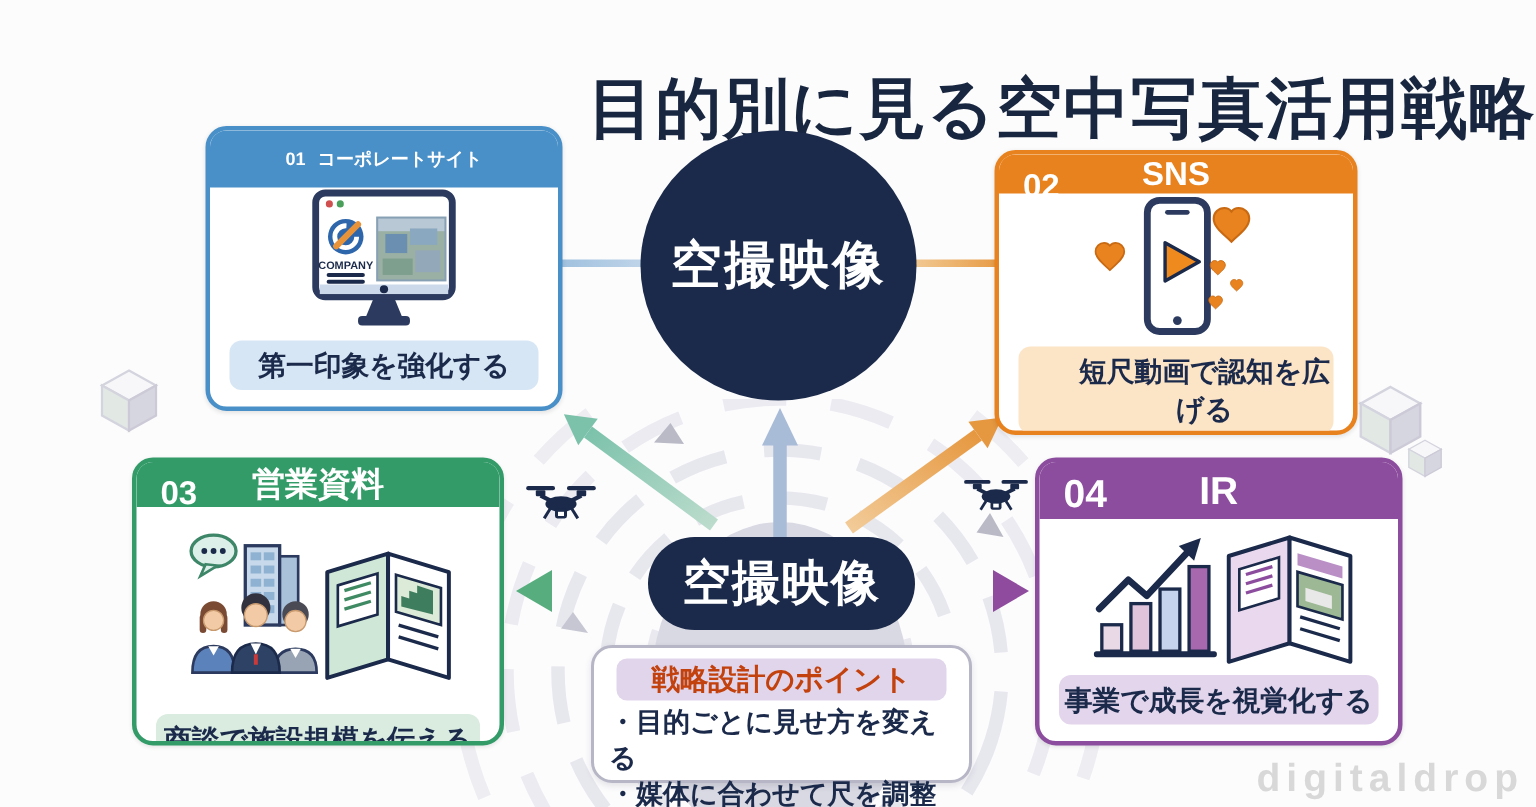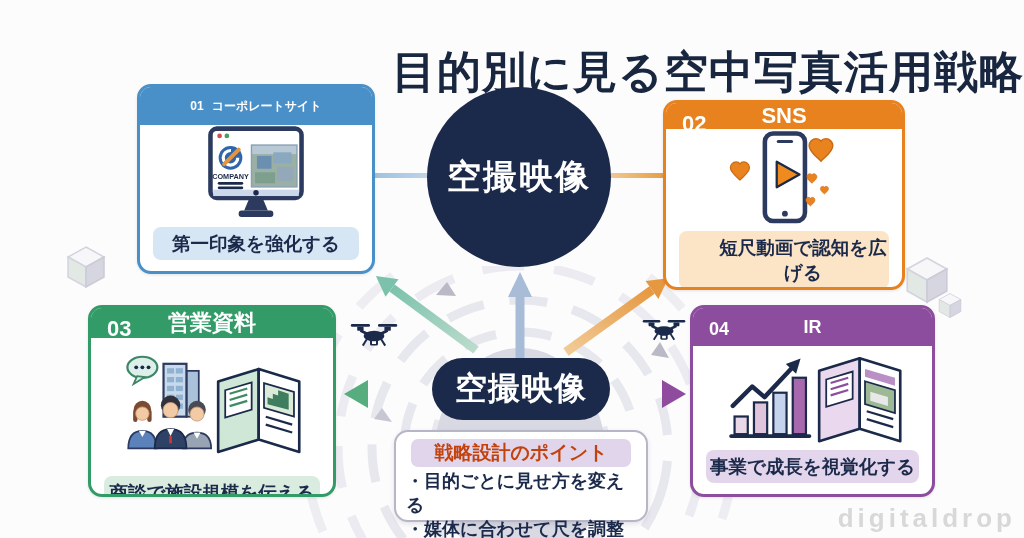--- a/index.html
+++ b/index.html
@@ -14,21 +14,21 @@
           display:flex; flex-direction:column; z-index:4; box-shadow:0 1px 3px rgba(0,0,0,.10); }
   .card-blue   { border:3px solid #4a90c8; }
   .card-orange { border:3px solid #e8821e; }
   .card-green  { border:3px solid #339b68; }
   .card-purple { border:3px solid #8c4d9e; }
   .hdr { position:relative; height:42px; display:flex; align-items:center; justify-content:center;
          color:#fff; font-weight:bold; }
   .card-blue   .hdr { background:#4a90c8; font-size:12px; }
   .card-orange .hdr { background:#e8821e; font-size:22px; }
   .card-green  .hdr { background:#339b68; font-size:22px; }
-  .card-purple .hdr { background:#8c4d9e; font-size:18px; }
+  .card-purple .hdr { background:#8c4d9e; font-size:26px; }
   .hdr .num-abs { position:absolute; left:16px; top:0; height:42px; display:flex; align-items:center; }
   .hdr-inline { gap:8px; }
   .body { flex:1; display:flex; align-items:center; justify-content:center; }
   .pill { margin:0 13px 11px; padding:4px 0; border-radius:8px; text-align:center;
           font-weight:bold; font-size:18.5px; color:#1b2a4a; }
   .pill-blue   { background:#d7e6f5; }
   .pill-orange { background:#fce4c6;padding-left:38px; }
   .pill-green  { background:#d9ecdf; }
   .pill-purple { background:#e3d6ec; }
 

